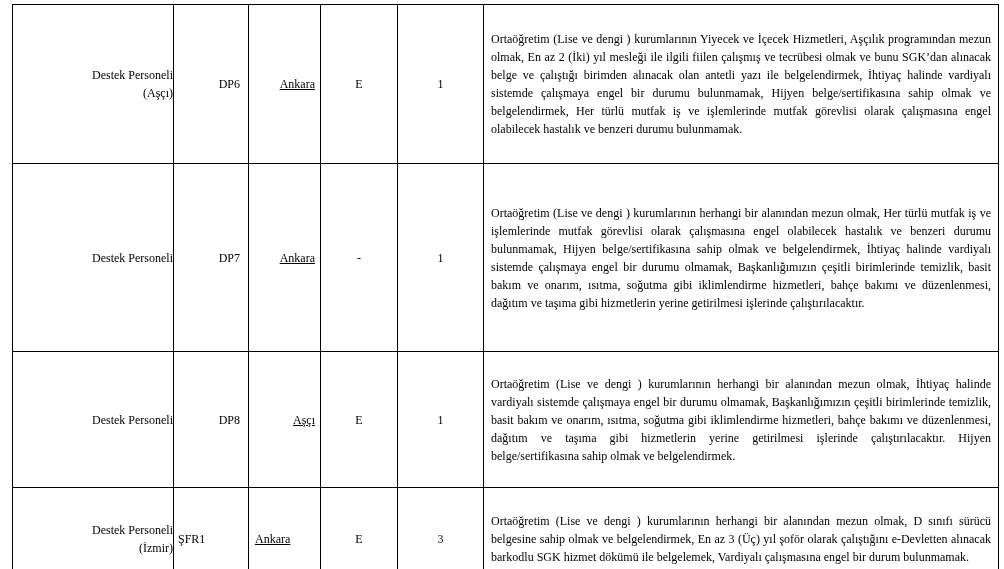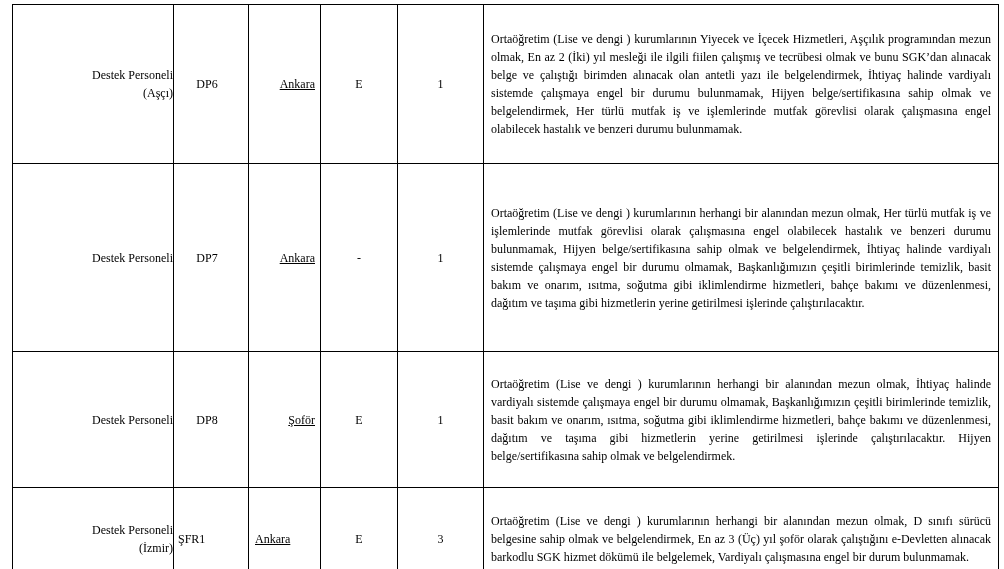--- a/index.html
+++ b/index.html
@@ -3,21 +3,21 @@
 <meta charset="utf-8">
 <style>
   html, body { margin: 0; padding: 0; background: #ffffff; }
   body { width: 1004px; height: 569px; position: relative; overflow: hidden;
          font-family: "Liberation Serif", "DejaVu Serif", serif; color: #000; }
   table.grid { position: absolute; left: 12px; top: 4px; border-collapse: collapse;
                table-layout: fixed; width: 987px; }
   table.grid td { border: 1.5px solid #000; vertical-align: middle; padding: 0;
                   font-size: 12px; line-height: 18px; }
   td.c-title { width: 160px; text-align: right; }
-  td.c-code { width: 66px; text-align: center; padding-right: 8px !important; }
+  td.c-code { width: 66px; text-align: right; padding-right: 8px !important; }
   td.c-code.left { text-align: left; padding-left: 4px !important; padding-right: 0 !important; }
   td.c-city { width: 66px; text-align: right; padding-right: 5px !important; text-decoration: underline; }
   td.c-city.left { text-align: left; padding-left: 6px !important; }
   td.c-gender { width: 76px; text-align: center; }
   td.c-count { width: 85px; text-align: center; }
   td.c-desc { text-align: justify; padding: 4px 7px 4px 7px !important;
               font-size: 13.4px; line-height: 17.7px; }
   tr.r1 td { height: 150px; }
   tr.r2 td { height: 179px; }
   tr.r3 td { height: 127px; }
@@ -52,21 +52,21 @@
       <td class="c-count">1</td>
       <td class="c-desc">
         <span class="desc-text">Ortaöğretim (Lise ve dengi )  kurumlarının herhangi bir alanından mezun olmak, Her türlü mutfak iş ve işlemlerinde mutfak görevlisi olarak çalışmasına engel olabilecek hastalık ve benzeri durumu bulunmamak, Hijyen belge/sertifikasına sahip olmak ve belgelendirmek, İhtiyaç halinde vardiyalı sistemde çalışmaya engel bir durumu olmamak, Başkanlığımızın çeşitli birimlerinde temizlik, basit bakım ve onarım, ısıtma, soğutma gibi iklimlendirme hizmetleri, bahçe bakımı ve düzenlenmesi, dağıtım ve taşıma gibi hizmetlerin yerine getirilmesi  işlerinde çalıştırılacaktır.</span>
       </td>
     </tr>
     <tr class="r3">
       <td class="c-title">
         <div>Destek Personeli</div>
       </td>
       <td class="c-code">DP8</td>
-      <td class="c-city">Şoför</td>
+      <td class="c-city">Aşçı</td>
       <td class="c-gender">E</td>
       <td class="c-count">1</td>
       <td class="c-desc">
         <span class="desc-text">Ortaöğretim (Lise ve dengi ) kurumlarının herhangi bir alanından mezun olmak, İhtiyaç halinde vardiyalı sistemde çalışmaya engel bir durumu olmamak, Başkanlığımızın çeşitli birimlerinde temizlik, basit bakım ve onarım, ısıtma, soğutma gibi iklimlendirme hizmetleri, bahçe bakımı ve düzenlenmesi, dağıtım ve taşıma gibi hizmetlerin yerine getirilmesi  işlerinde çalıştırılacaktır. Hijyen belge/sertifikasına sahip olmak ve belgelendirmek.</span>
       </td>
     </tr>
     <tr class="r4">
       <td class="c-title">
         <div>Destek Personeli</div>
         <div>(İzmir)</div>

